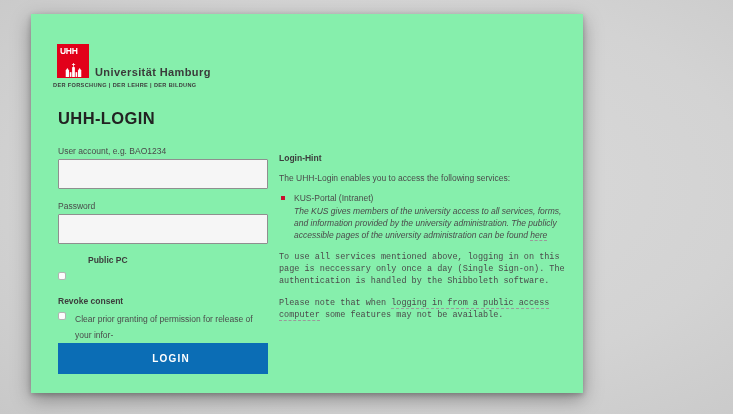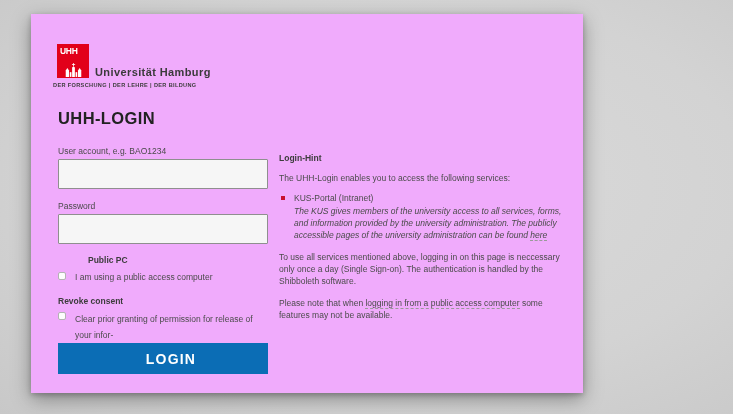--- a/index.html
+++ b/index.html
@@ -12,21 +12,21 @@
   html,body{width:733px;height:414px;}
   body{
     font-family:"Liberation Sans","DejaVu Sans",sans-serif;
     background:radial-gradient(ellipse at 55% 45%, #dadada 0%, #d3d3d3 60%, #c8c8c8 100%);
     position:relative;
     overflow:hidden;
     color:#4b4b4b;
   }
   .card{
     position:absolute; left:31px; top:14px; width:552px; height:379px;
-    background:#f0abfc;
+    background:#86efac;
     box-shadow:0 6px 18px rgba(0,0,0,.35), 0 2px 5px rgba(0,0,0,.22);
     overflow:hidden;
   }
   
   .logo-square{
     position:absolute; left:26px; top:30px; width:32px; height:34px;
     background:var(--brand-red);
     color:#fff;
   }
   .logo-acronym{
@@ -67,37 +67,37 @@
   .checkbox{
     width:8px; height:8px; flex:0 0 8px;
     background:#fdfdfd; border:1px solid #b3b3b3; border-radius:2px;
     margin-top:1px; cursor:pointer;
   }
   .checkbox-label{ font-size:8.5px; color:#4b4b4b; margin-left:9px; line-height:16px; }
   .row-public .checkbox-label{ line-height:10px; margin-top:1px; }
   .login-button{
     position:absolute; left:0; top:197px; width:210px; height:31px;
     background:var(--brand-blue); border:none; color:#fff;
-    font-size:14px; font-weight:bold; letter-spacing:1.2px;
+    font-size:10px; font-weight:bold; letter-spacing:1.2px;
     font-family:"Liberation Sans","DejaVu Sans",sans-serif;
     cursor:pointer;
     padding-left:16px;
   }
   
   .hint-col{ position:absolute; left:248px; top:139px; width:291px; }
   .hint-heading{ font-size:8.5px; font-weight:bold; color:#3c3c3c; }
   .hint-intro{ font-size:8.5px; margin-top:10px; }
   .hint-list{ list-style:none; margin-top:9px; }
   .hint-list li{ position:relative; padding-left:15px; font-size:8.5px; line-height:12px; }
   .bullet-sq{
     position:absolute; left:2px; top:4px; width:4px; height:4px;
     background:var(--bullet-red);
   }
   .bullet-desc{ font-style:italic; color:#4b4b4b; margin-top:1px; }
-  .hint-para{ font-size:8.5px; line-height:12px; margin-top:10px; }
+  .hint-para{ font-size:8.5px; line-height:12px; margin-top:10px;font-family:Liberation Mono, monospace; }
   .dashed-link{
     color:#4b4b4b; text-decoration:none; cursor:pointer;
     border-bottom:1px dashed #9a9a9a;
   }
   .li-share{ margin-top:1px; }
   
   .number-circle{
     position:absolute; left:577px; top:281px; width:140px; height:140px;
     border-radius:50%; background:var(--circle-blue);
   }
@@ -135,21 +135,20 @@
     </div>
 
     <div class="group-pass">
       <label class="field-label">Password</label>
       <input class="text-input" type="password" style="">
     </div>
 
     <div class="group-heading head-public">Public PC</div>
     <div class="checkbox-row row-public">
       <span class="checkbox"></span>
-      <span class="checkbox-label">I am using a public access computer</span>
     </div>
 
     <div class="group-heading head-revoke">Revoke consent</div>
     <div class="checkbox-row row-revoke">
       <span class="checkbox"></span>
       <span class="checkbox-label">
         <span style="display:block">Clear prior granting of permission for release of your infor-</span>
         <span style="display:block">mation to this service.</span>
       </span>
     </div>

